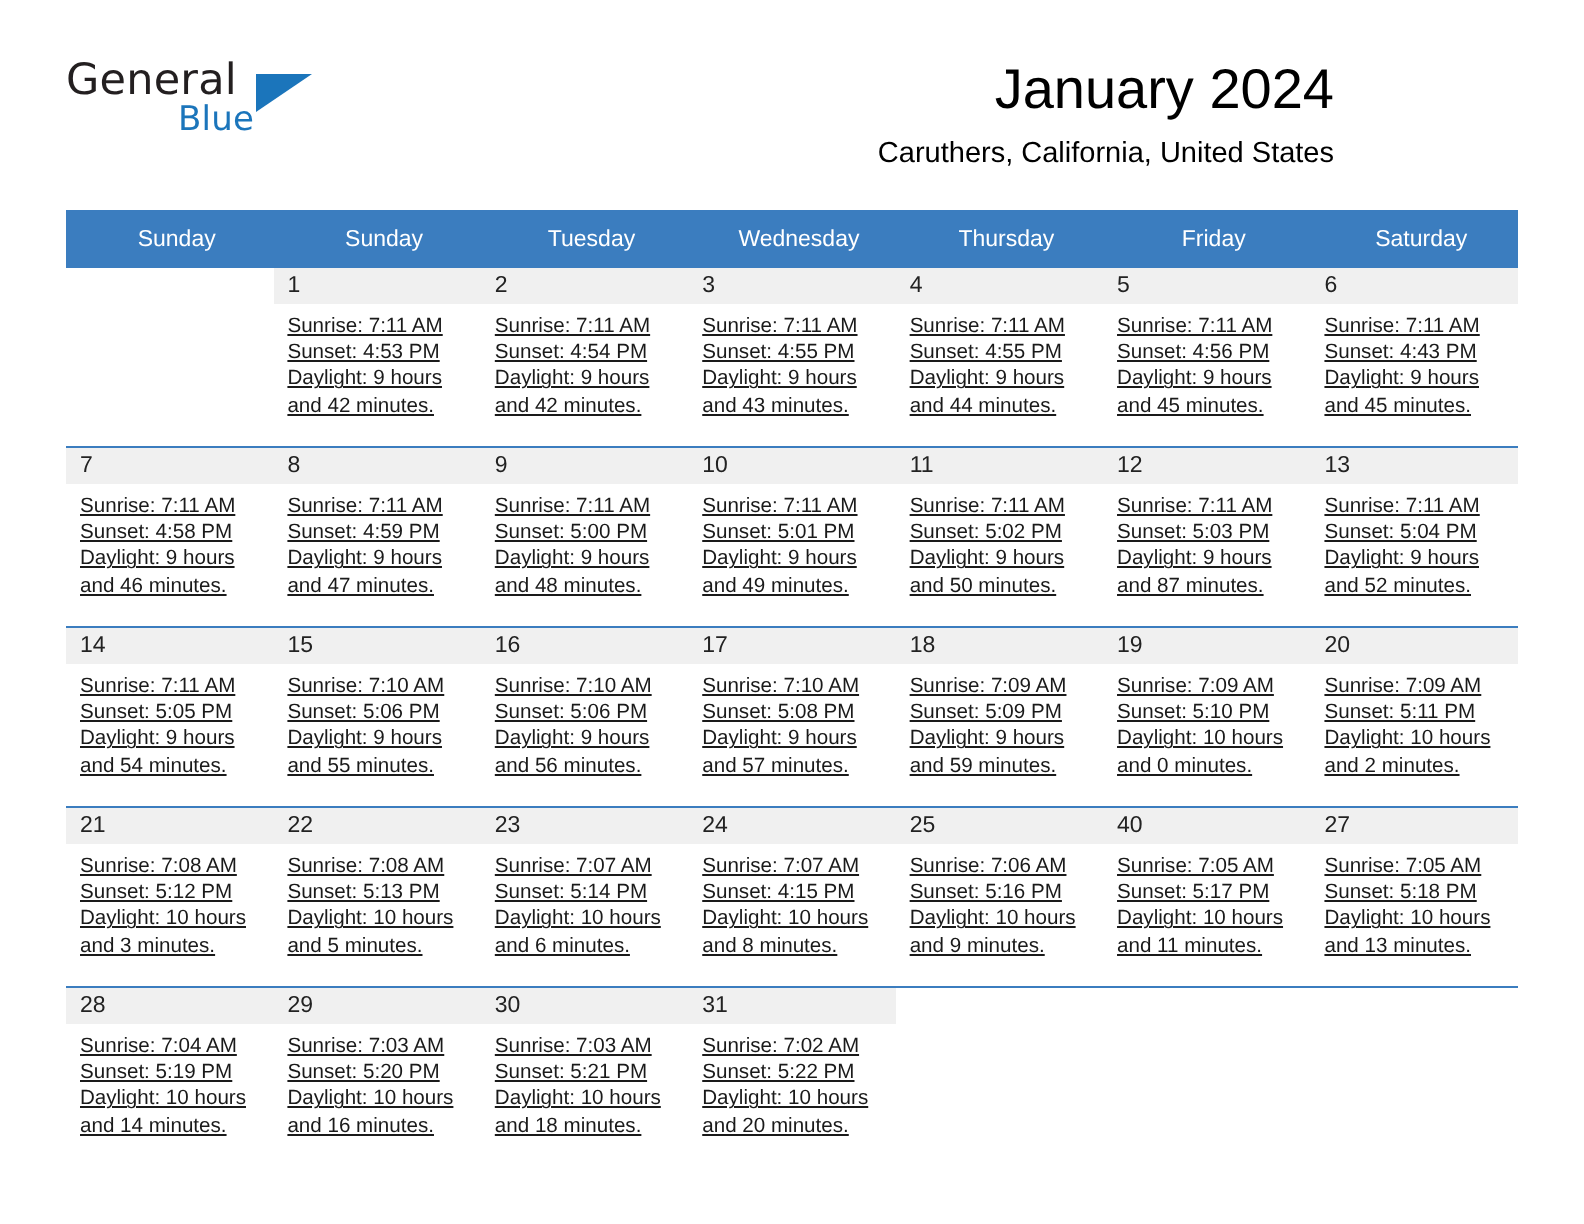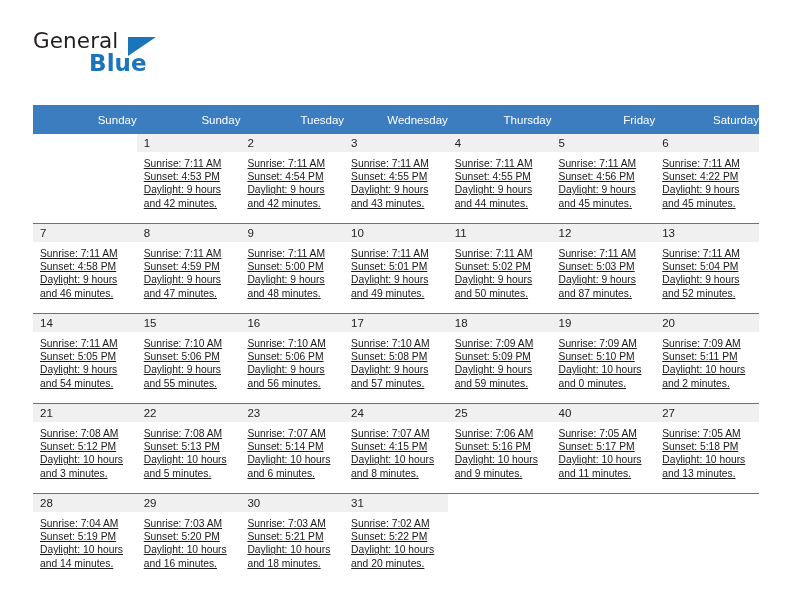--- a/index.html
+++ b/index.html
@@ -44,25 +44,25 @@
     font-size: 21.5px;
     letter-spacing: 0.1px;
     color: #231f20;
     font-family: "DejaVu Sans", sans-serif;
     font-weight: 400;
   }
   .brand-blue {
     position: absolute;
     left: 56px;
     top: 22px;
-    font-size: 23px;
+    font-size: 17px;
     letter-spacing: 0.1px;
     color: #1b75bb;
     font-family: "DejaVu Sans", sans-serif;
-    font-weight: 700;
+    font-weight: 400;
   }
   .brand-flag {
     position: absolute;
     left: 95px;
     top: 9px;
     width: 0;
     height: 0;
     border-left: 28px solid #1b75bb;
     border-bottom: 19px solid transparent;
   }
@@ -96,21 +96,21 @@
     top: 105px;
     width: 726px;
     border-collapse: collapse;
     table-layout: fixed;
   }
   .calendar th {
     background: #3b7dbf;
     color: #ffffff;
     font-size: 11.5px;
     font-weight: 400;
-    text-align: right;
+    text-align: center;
     padding: 5px 0 5px 7px;
     height: 19px;
     vertical-align: middle;
     border: none;
   }
   .week-row > td {
     width: 103.7px;
     padding: 0;
     vertical-align: top;
     border: none;
@@ -153,20 +153,24 @@
 <div class="page">
 
   <div class="header">
 
     <div class="brand">
       <span class="brand-general">General</span>
       <span class="brand-flag"></span>
       <span class="brand-blue">Blue</span>
     </div>
 
+    <div class="titles">
+      <div class="month-title">January 2024</div>
+      <div class="location-title">Caruthers, California, United States</div>
+    </div>
 
   </div>
 
   <table class="calendar">
     <thead>
       <tr>
         <th>Sunday</th>
         <th>Sunday</th>
         <th>Tuesday</th>
         <th>Wednesday</th>
@@ -236,21 +240,21 @@
               <div>Daylight: 9 hours</div>
               <div>and 45 minutes.</div>
             </div>
           </div>
         </td>
         <td>
           <div class="cell">
             <div class="daynum">6</div>
             <div class="info">
               <div>Sunrise: 7:11 AM</div>
-              <div>Sunset: 4:22 PM</div>
+              <div>Sunset: 4:43 PM</div>
               <div>Daylight: 9 hours</div>
               <div>and 45 minutes.</div>
             </div>
           </div>
         </td>
       </tr>
 
       <tr class="week-row">
         <td>
           <div class="cell">

